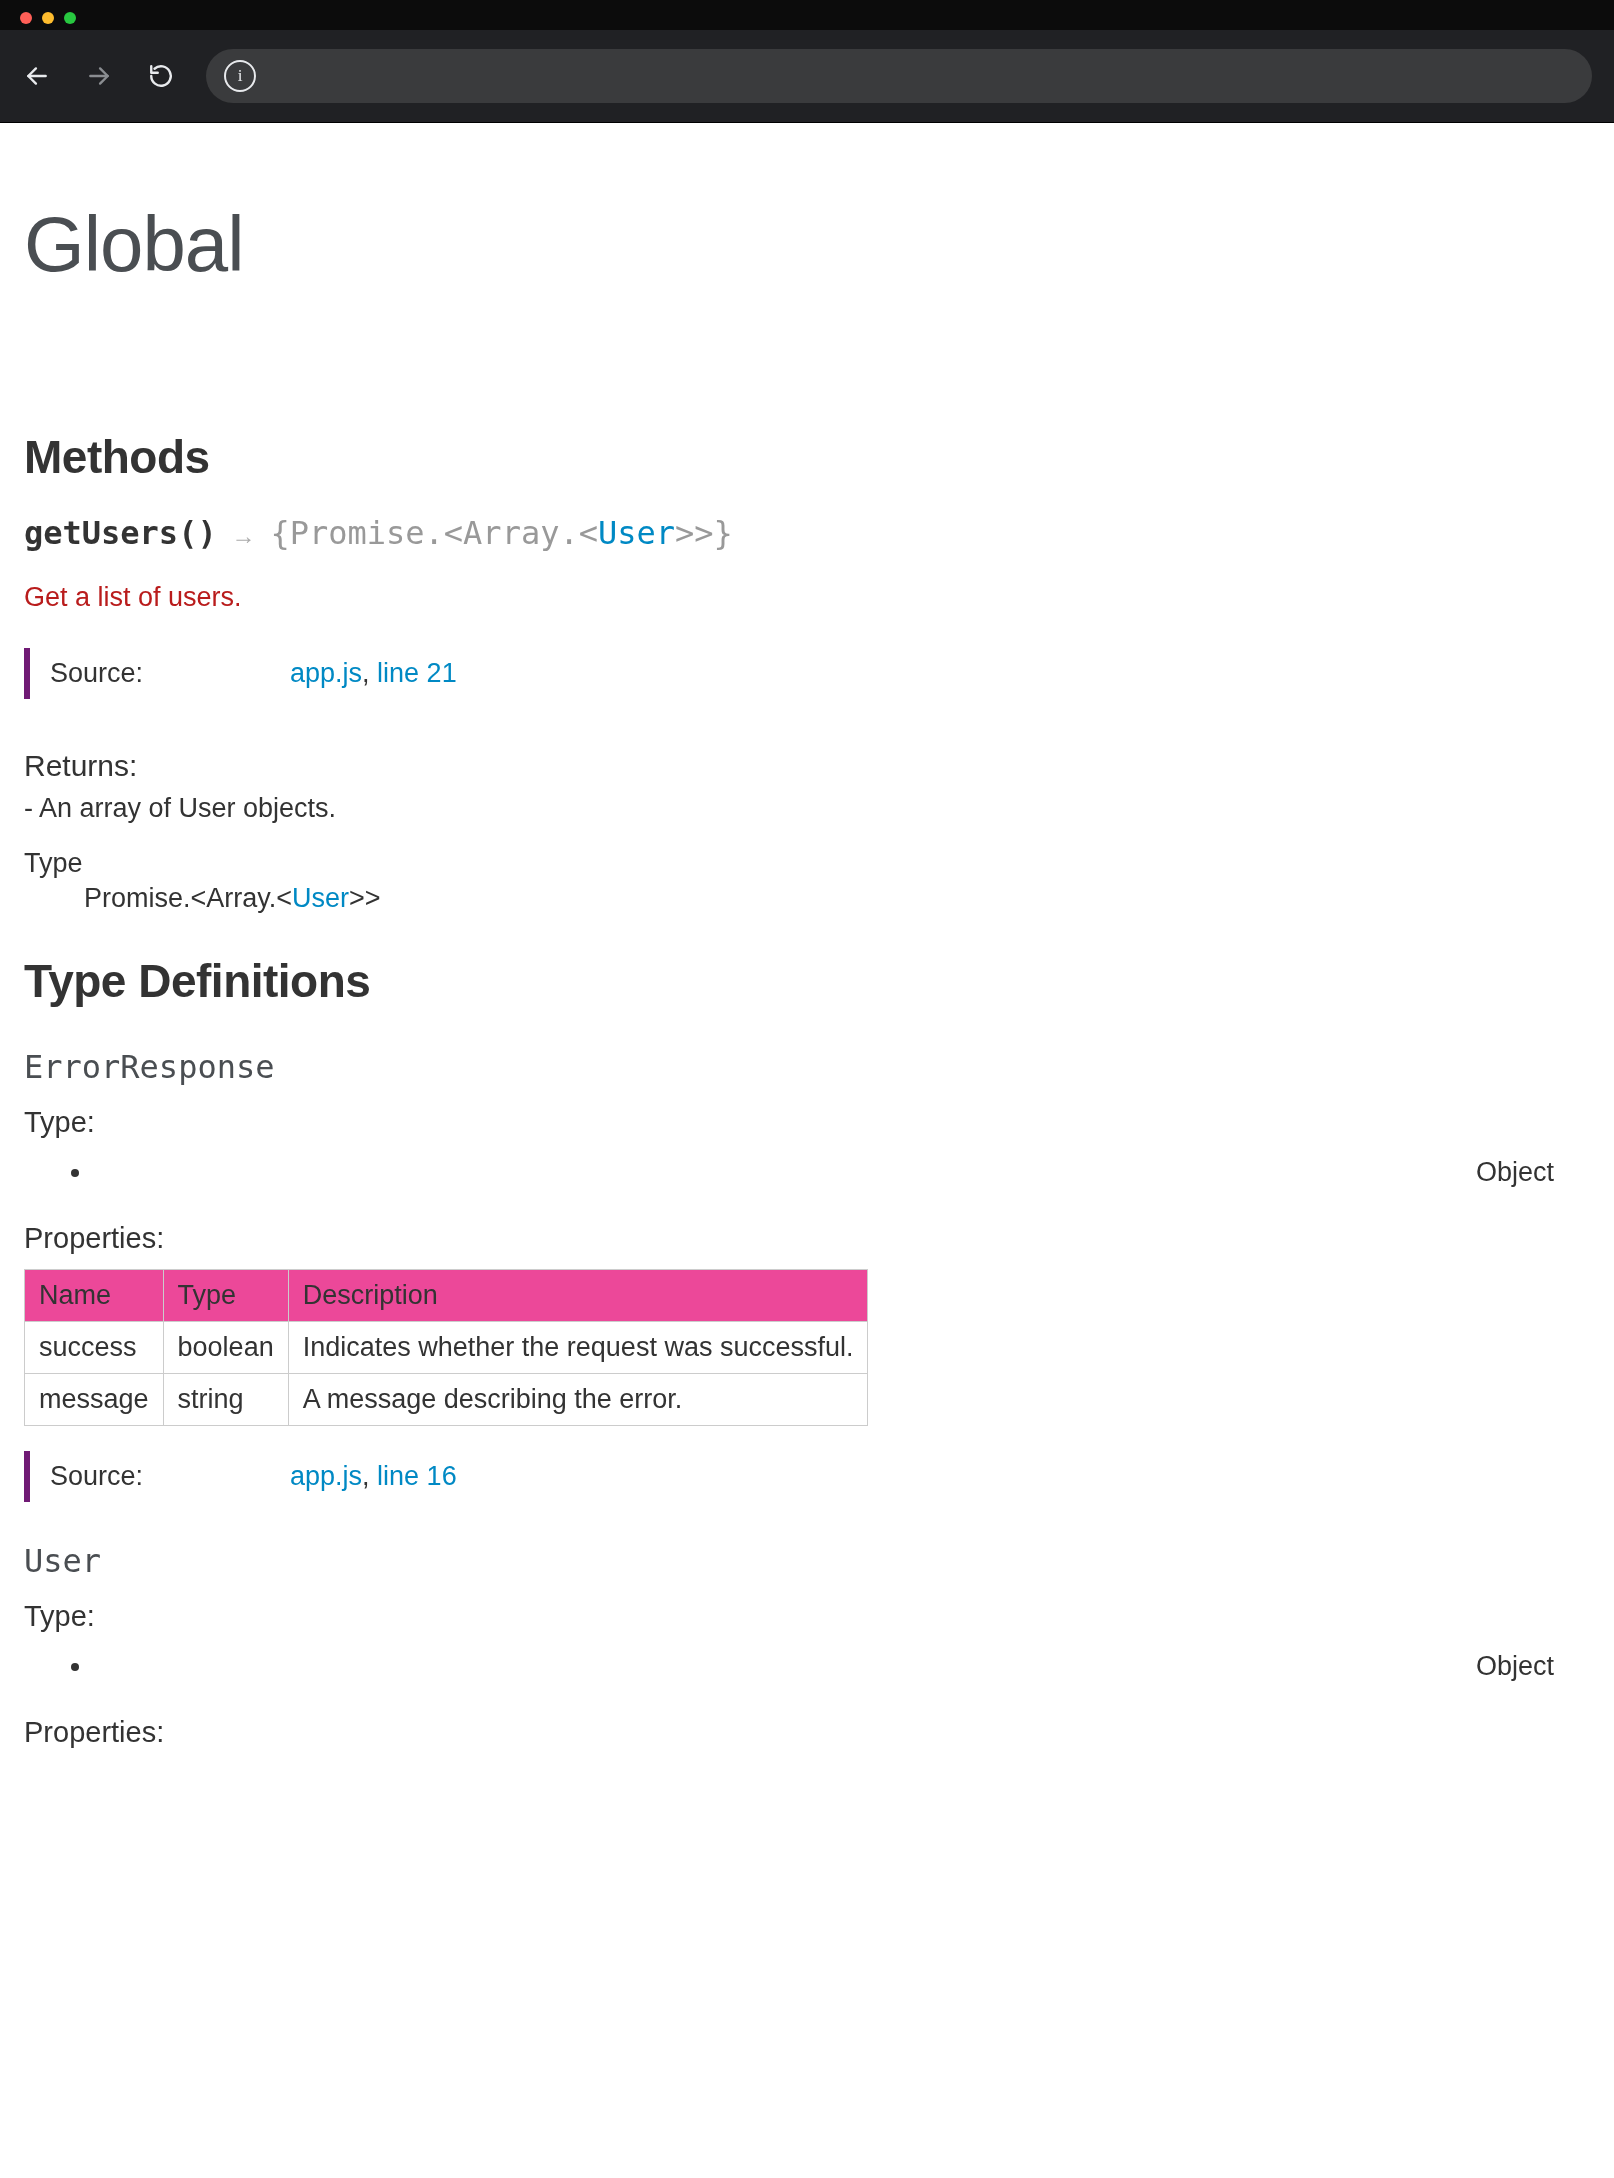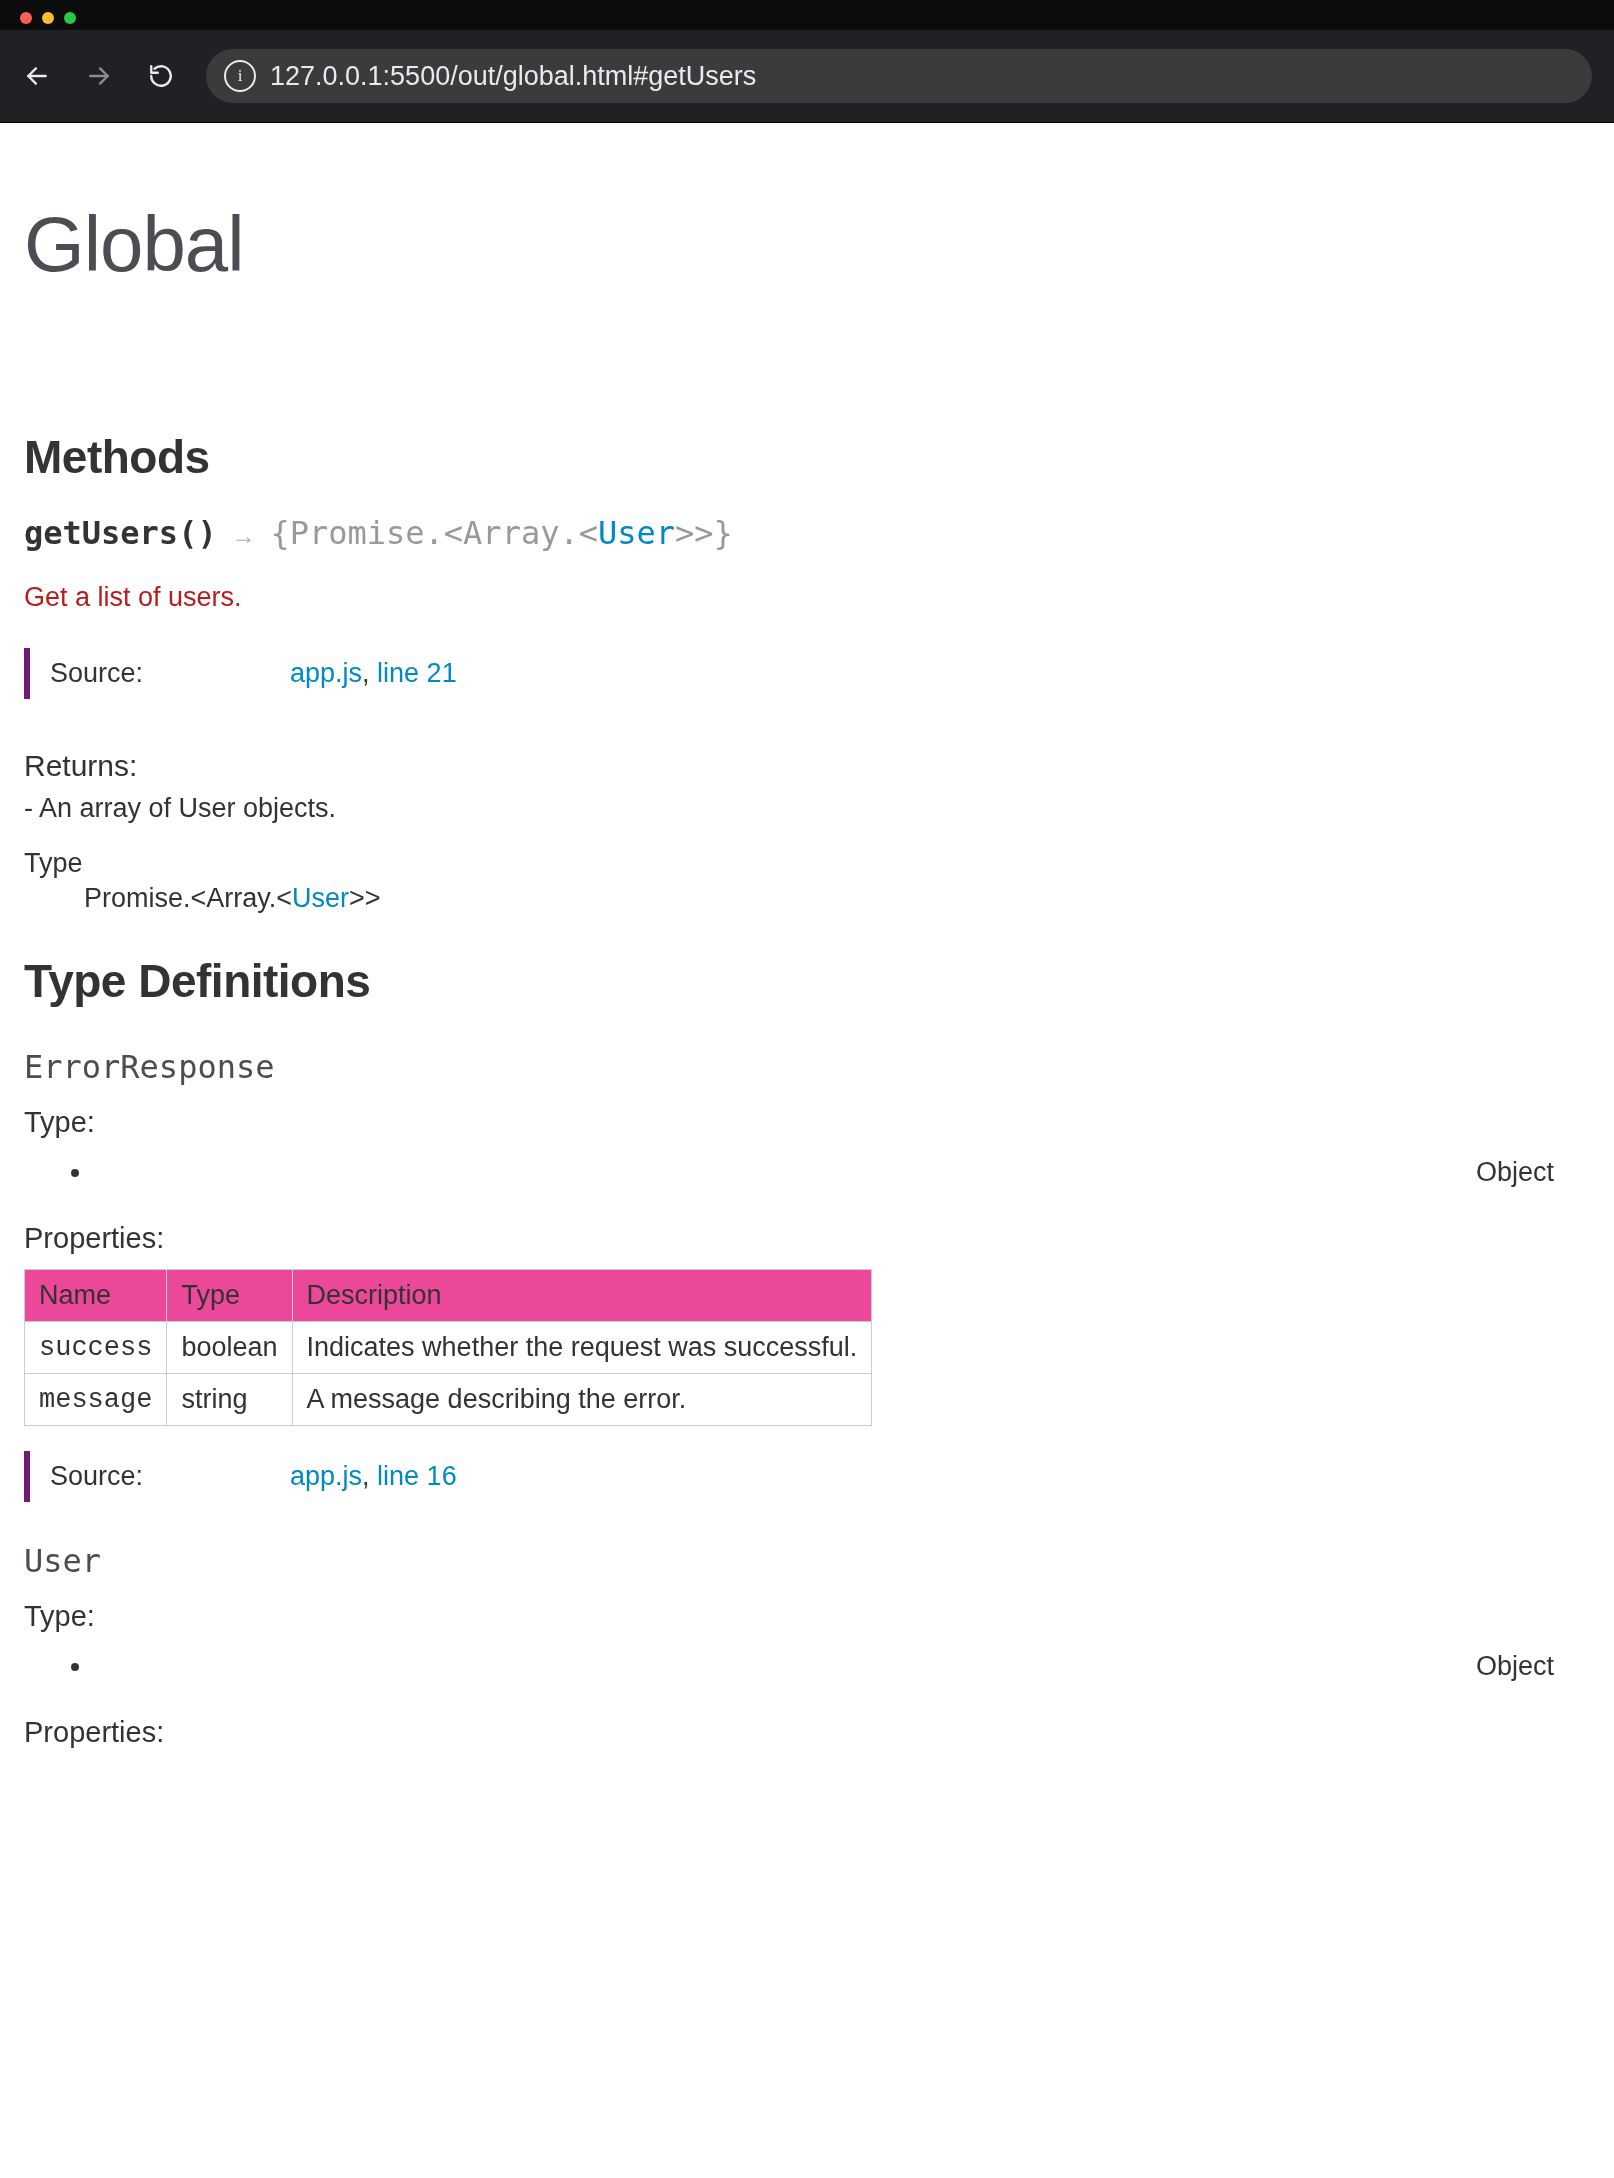--- a/index.html
+++ b/index.html
@@ -189,21 +189,21 @@
     border: 1px solid #ccc;
     padding: 10px 14px;
     text-align: left;
     font-weight: 500;
   }
   table.props td {
     border: 1px solid #ccc;
     padding: 10px 14px;
   }
   table.props td.code {
-    font-family: Liberation Mono, monospace;
+    font-family: Liberation Sans, sans-serif;
   }
 </style>
 </head>
 <body>
 
 <div class="chrome">
   <div class="chrome-top">
     <span class="traffic-dot red"></span>
     <span class="traffic-dot amber"></span>
     <span class="traffic-dot green"></span>
@@ -222,21 +222,20 @@
         </svg>
     </span>
     <span class="nav-icon">
       <svg viewBox="0 0 24 24" fill="none" stroke="currentColor" stroke-width="2.2" stroke-linecap="round" stroke-linejoin="round">
           <path d="M3 12a9 9 0 1 0 3-6.7"></path>
           <polyline points="3 3 3 9 9 9"></polyline>
         </svg>
     </span>
     <div class="omnibox">
       <span class="info-icon">i</span>
-      <span>127.0.0.1:5500/out/global.html#getUsers</span>
     </div>
   </div>
 </div>
 
 <div class="page">
 
   <h1 class="page-title">Global</h1>
 
   <h2 class="section-title">Methods</h2>
 

